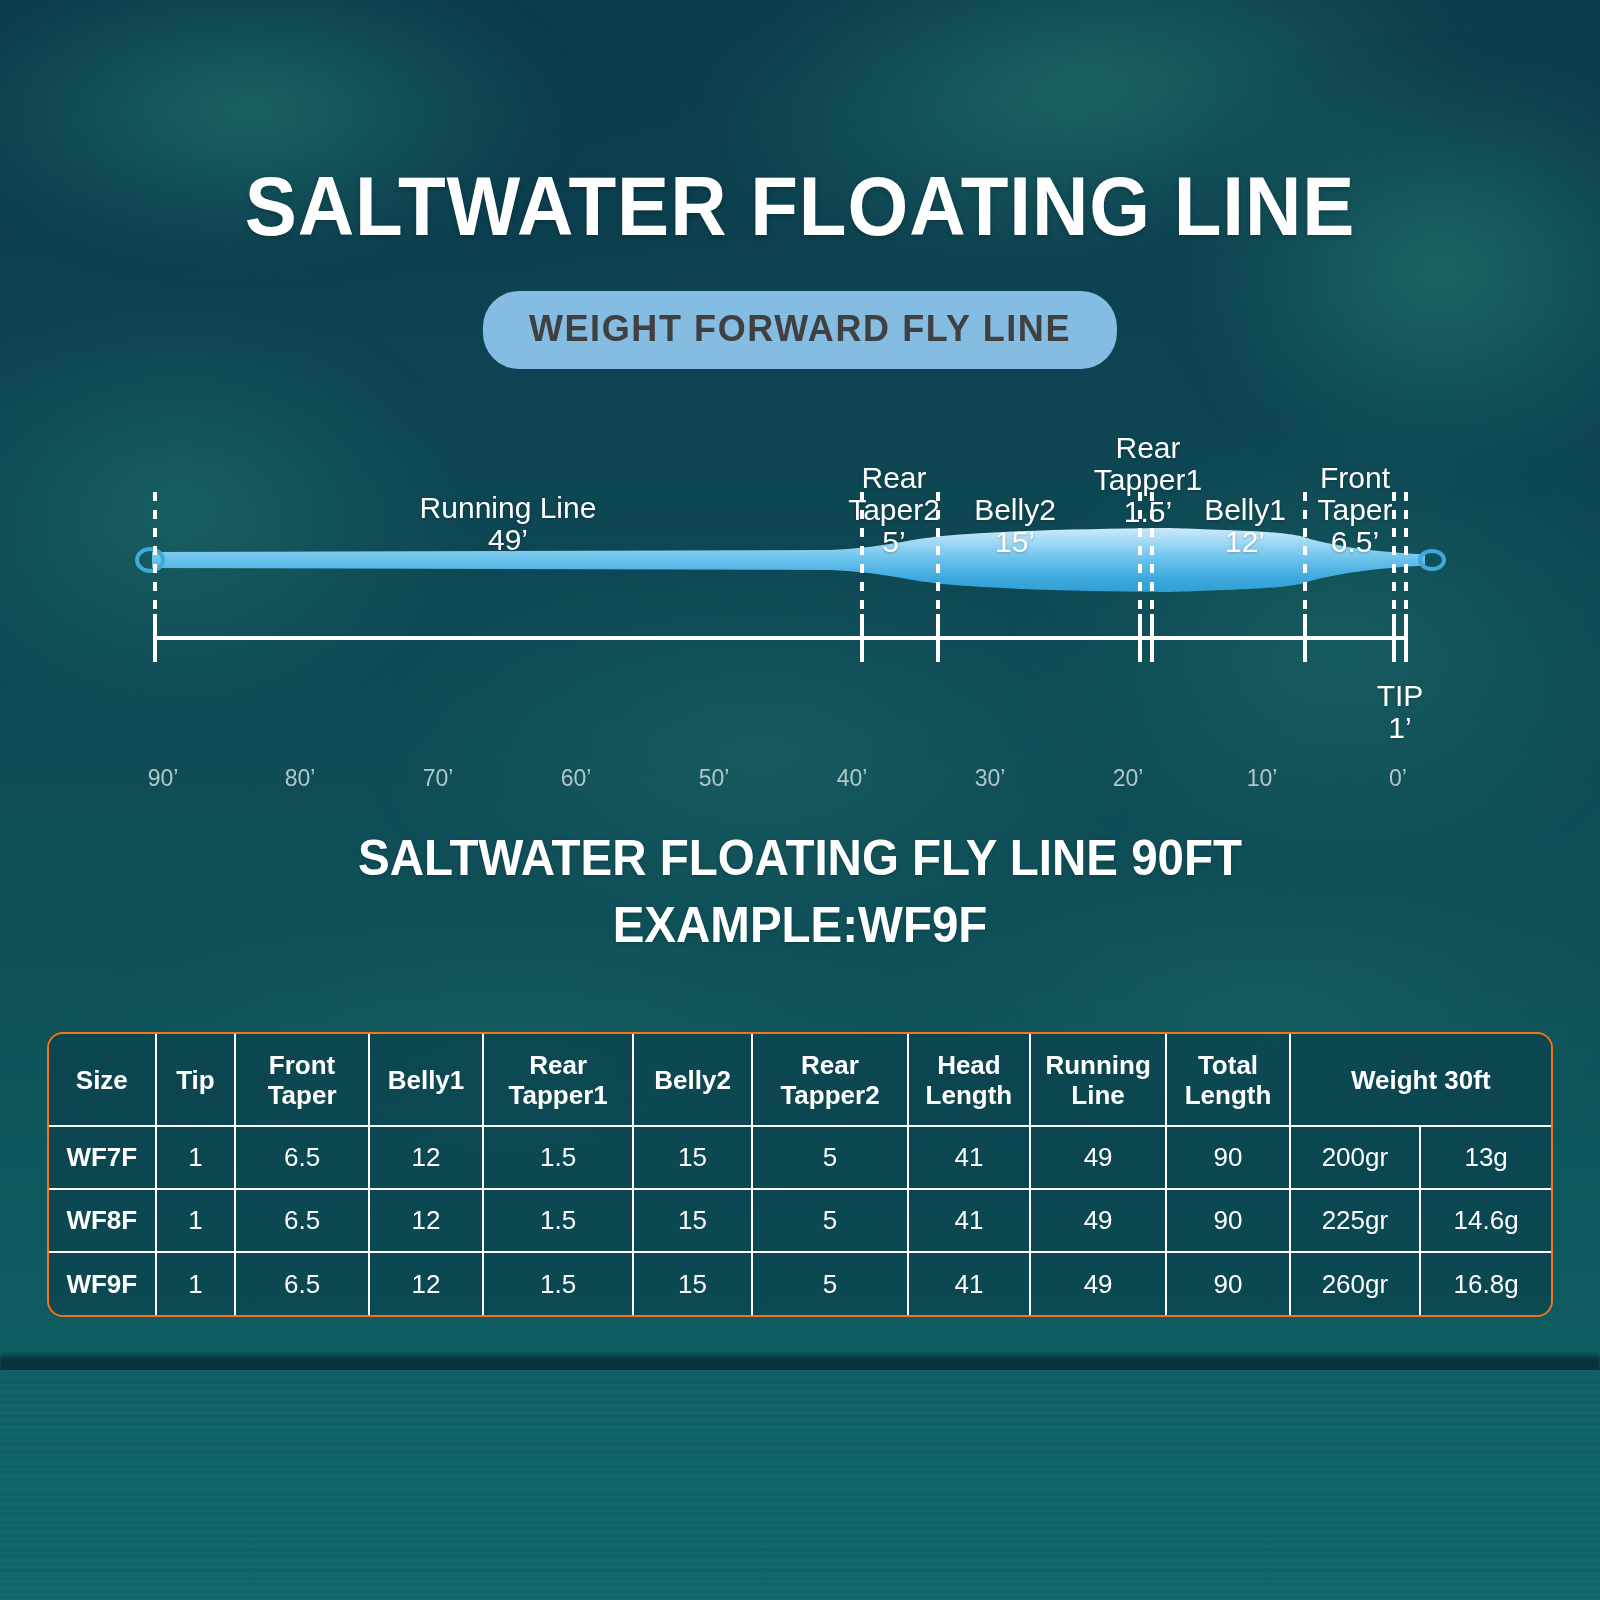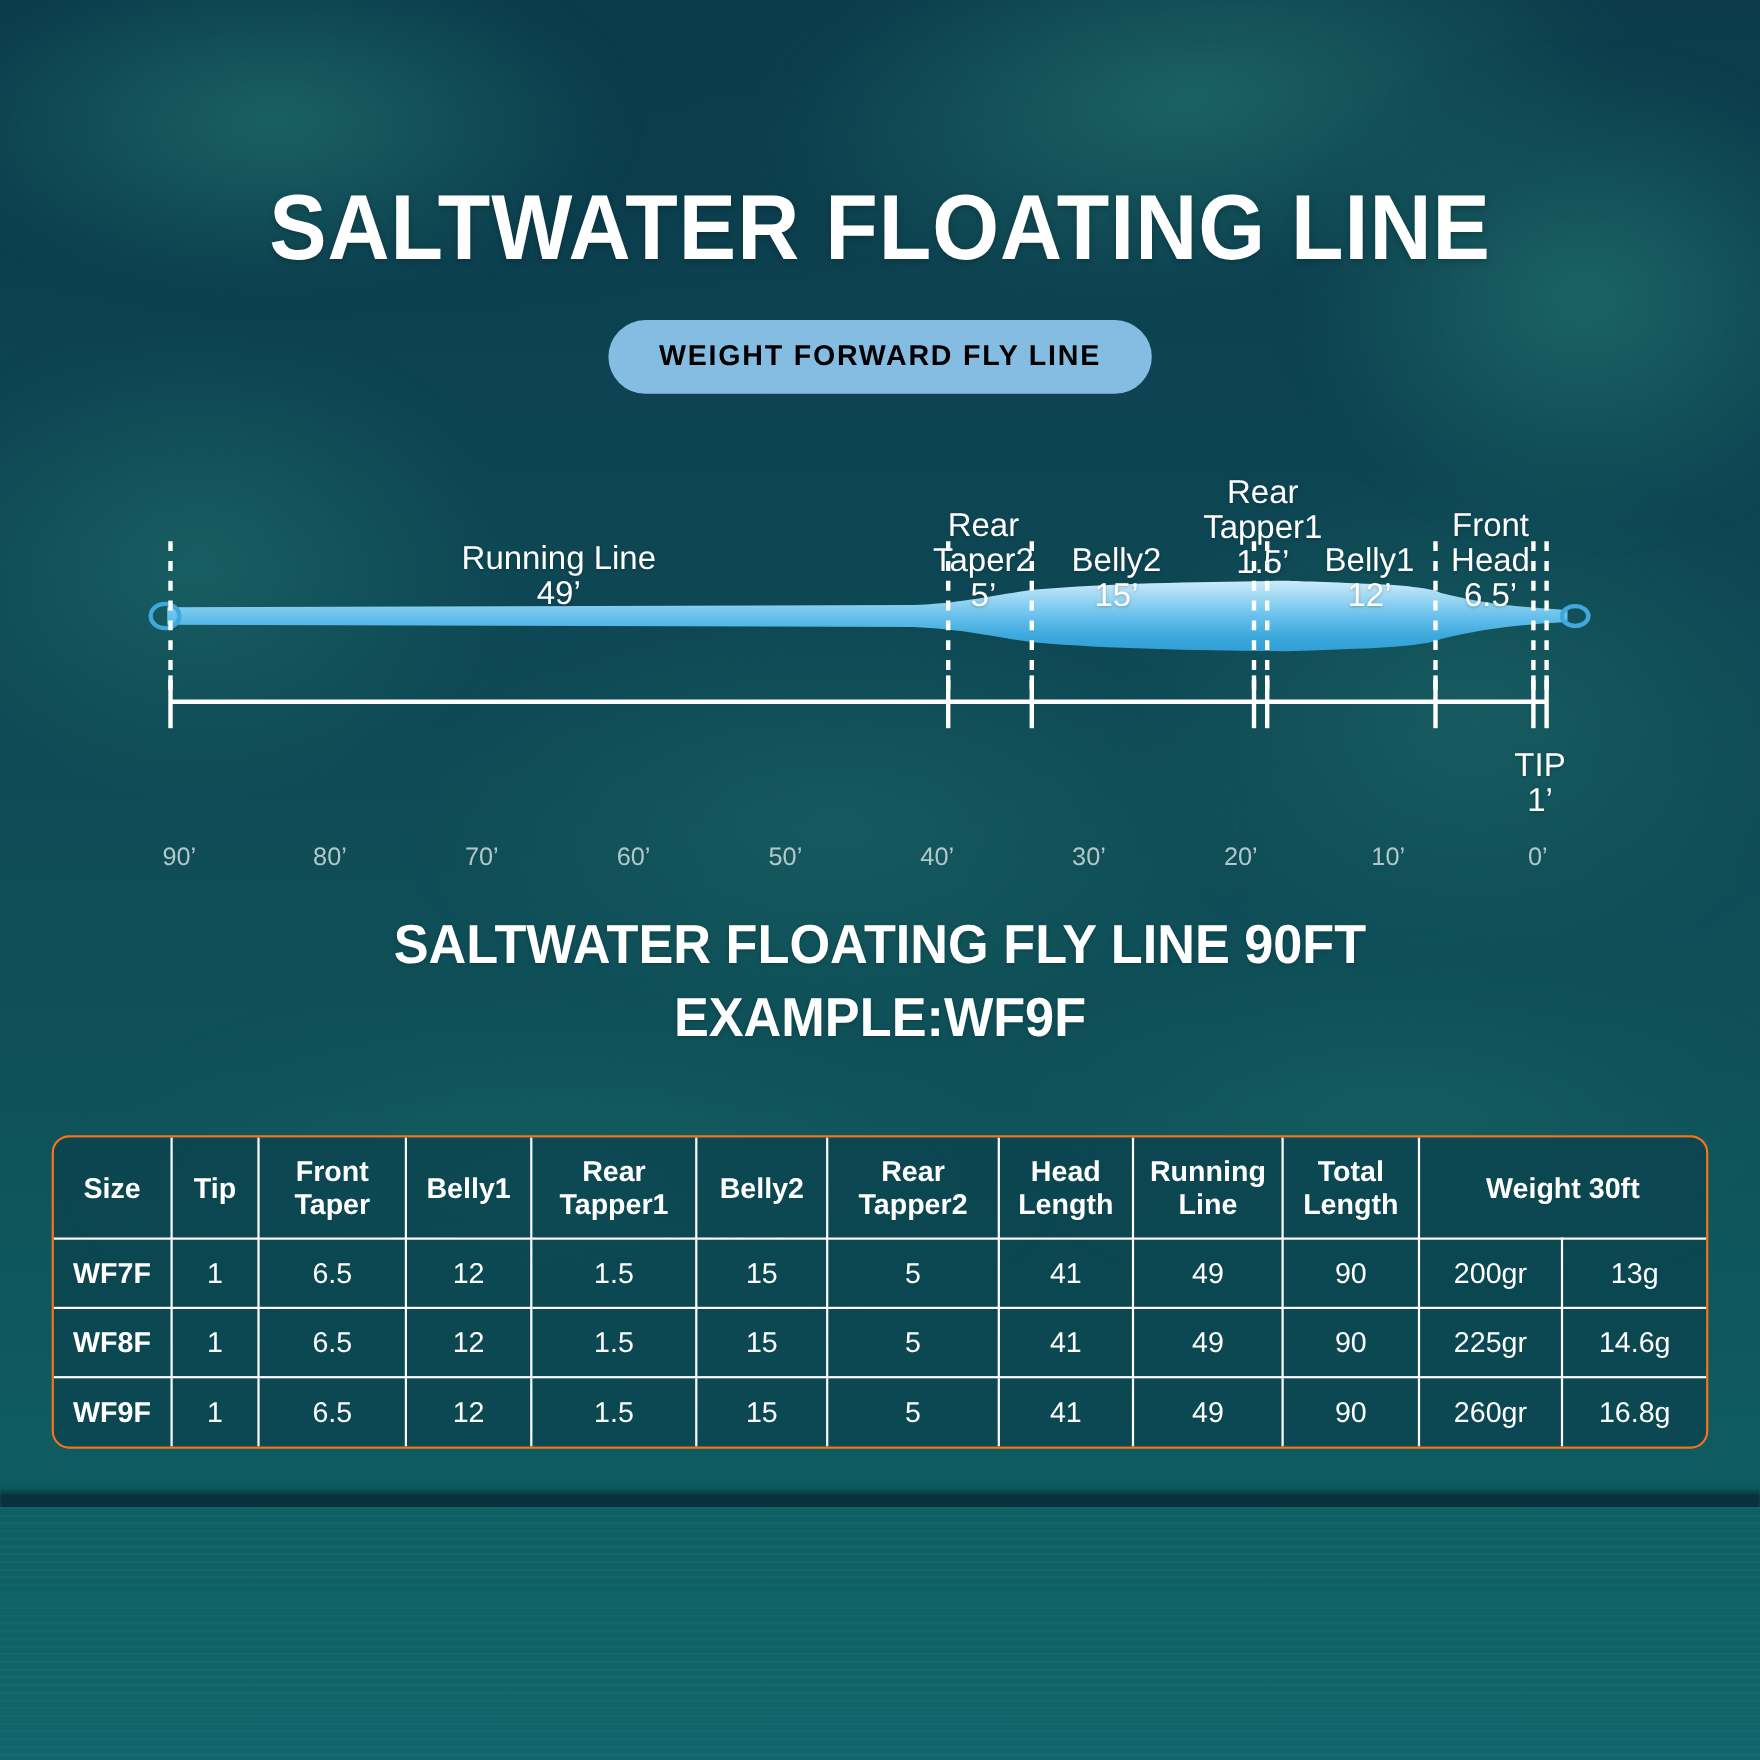--- a/index.html
+++ b/index.html
@@ -52,23 +52,23 @@
   
   .title {
     position:absolute; top:158px; left:0; width:1600px;
     text-align:center; color:#ffffff;
     font-size:84px; font-weight:700; letter-spacing:1px;
     transform:scaleX(.93); transform-origin:50% 50%;
     text-shadow:0 2px 6px rgba(0,0,0,.22);
   }
   .pill {
     position:absolute; top:291px; left:50%; transform:translateX(-50%);
-    background:#84bce2; color:#000000;
+    background:#84bce2; color:#404040;
     border-radius:36px; padding:17px 46px 19px;
-    font-size:26px; font-weight:700; letter-spacing:1.6px;
+    font-size:36px; font-weight:700; letter-spacing:1.6px;
     white-space:nowrap;
   }
 
   
   #diagram { position:absolute; left:0; top:400px; width:1600px; height:330px; }
   #diagram svg { display:block; }
 
   .dlabel {
     position:absolute; color:#ffffff; text-align:center;
     font-size:30px; line-height:32px; white-space:pre-line;
@@ -231,21 +231,21 @@
       <span class="val">1.5’</span>
     </div>
 
     <div class="dlabel" style="left:1180px; top:62px; width:130px;">
       <span>Belly1</span>
       <span class="val">12’</span>
     </div>
 
     <div class="dlabel" style="left:1298px; top:30px; width:114px;">
       <span>Front
-Head</span>
+Taper</span>
       <span class="val">6.5’</span>
     </div>
 
     <div class="dlabel" style="left:1348px; top:248px; width:104px;">
       <span>TIP</span>
       <span class="val">1’</span>
     </div>
   </div>
 
   <div id="ruler">

